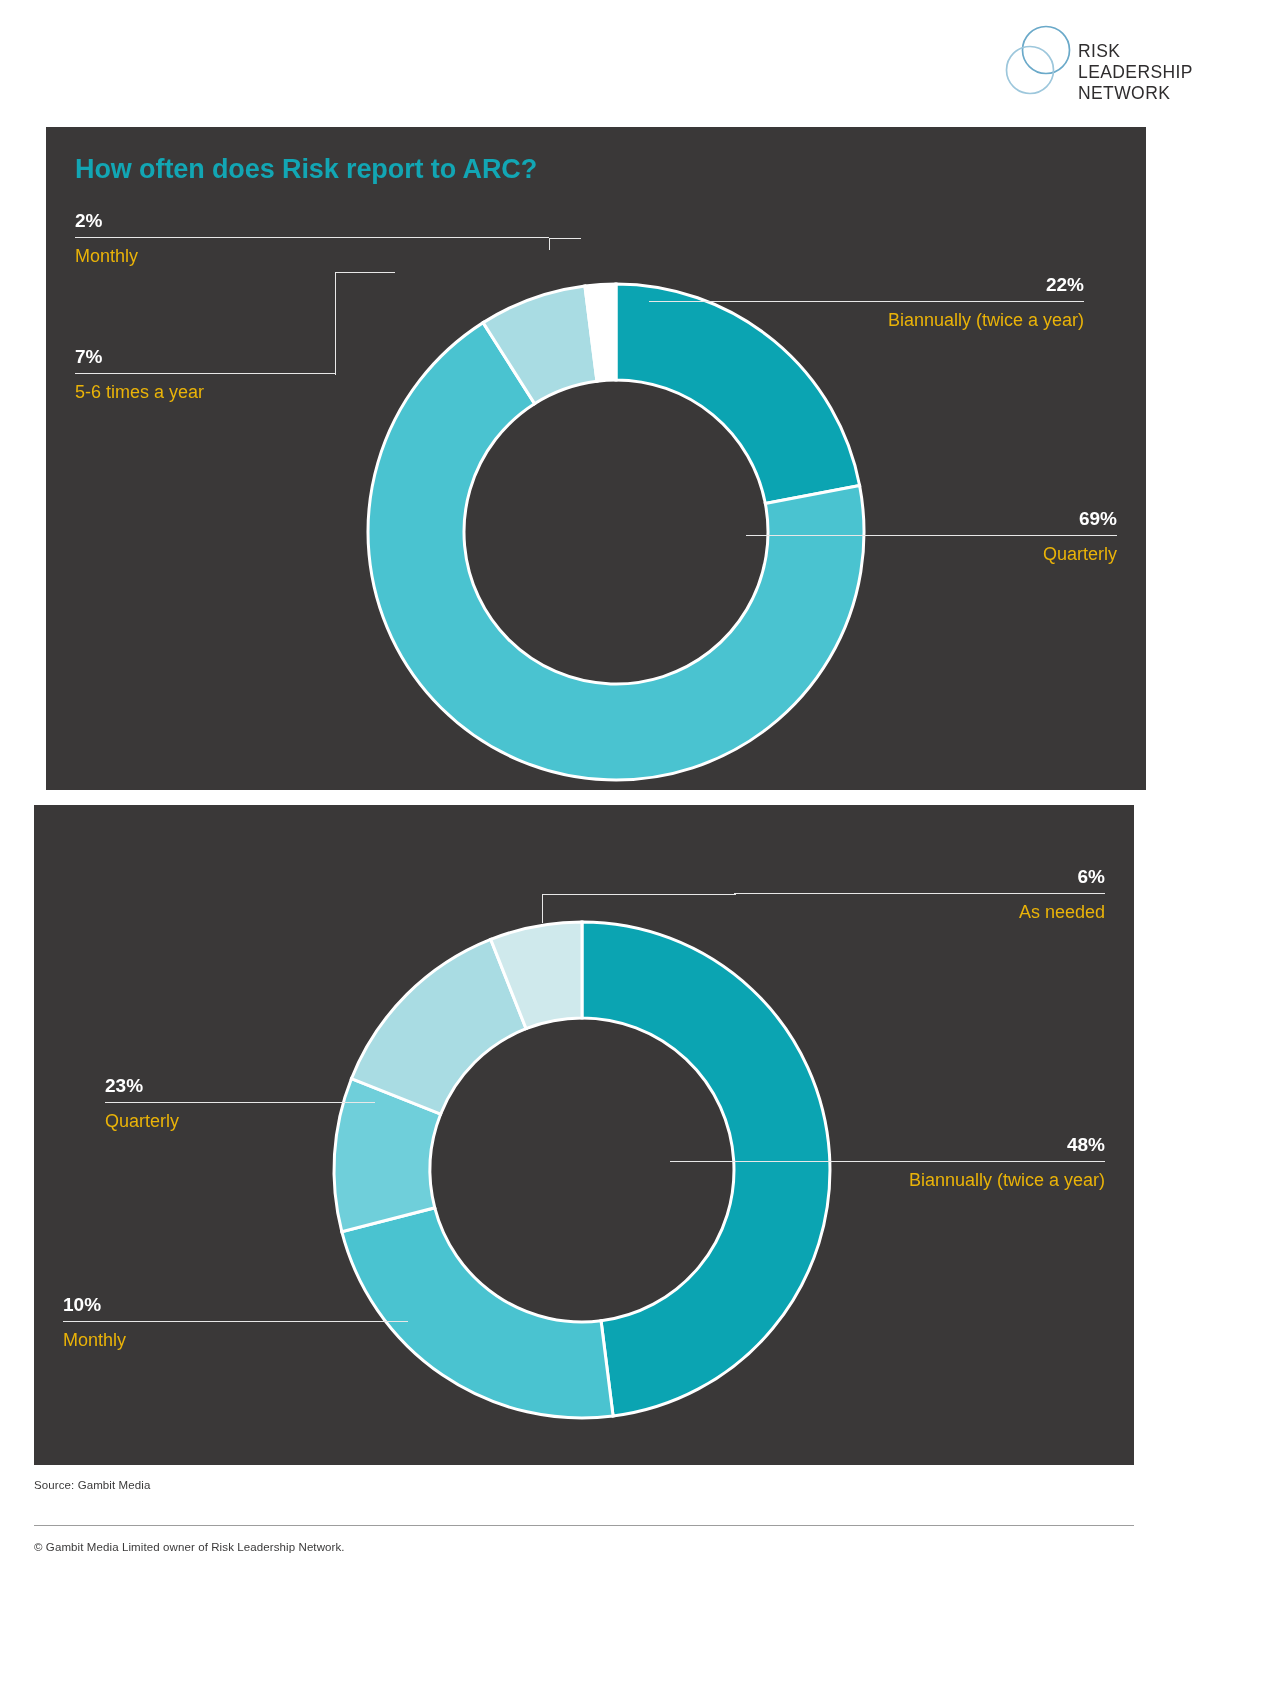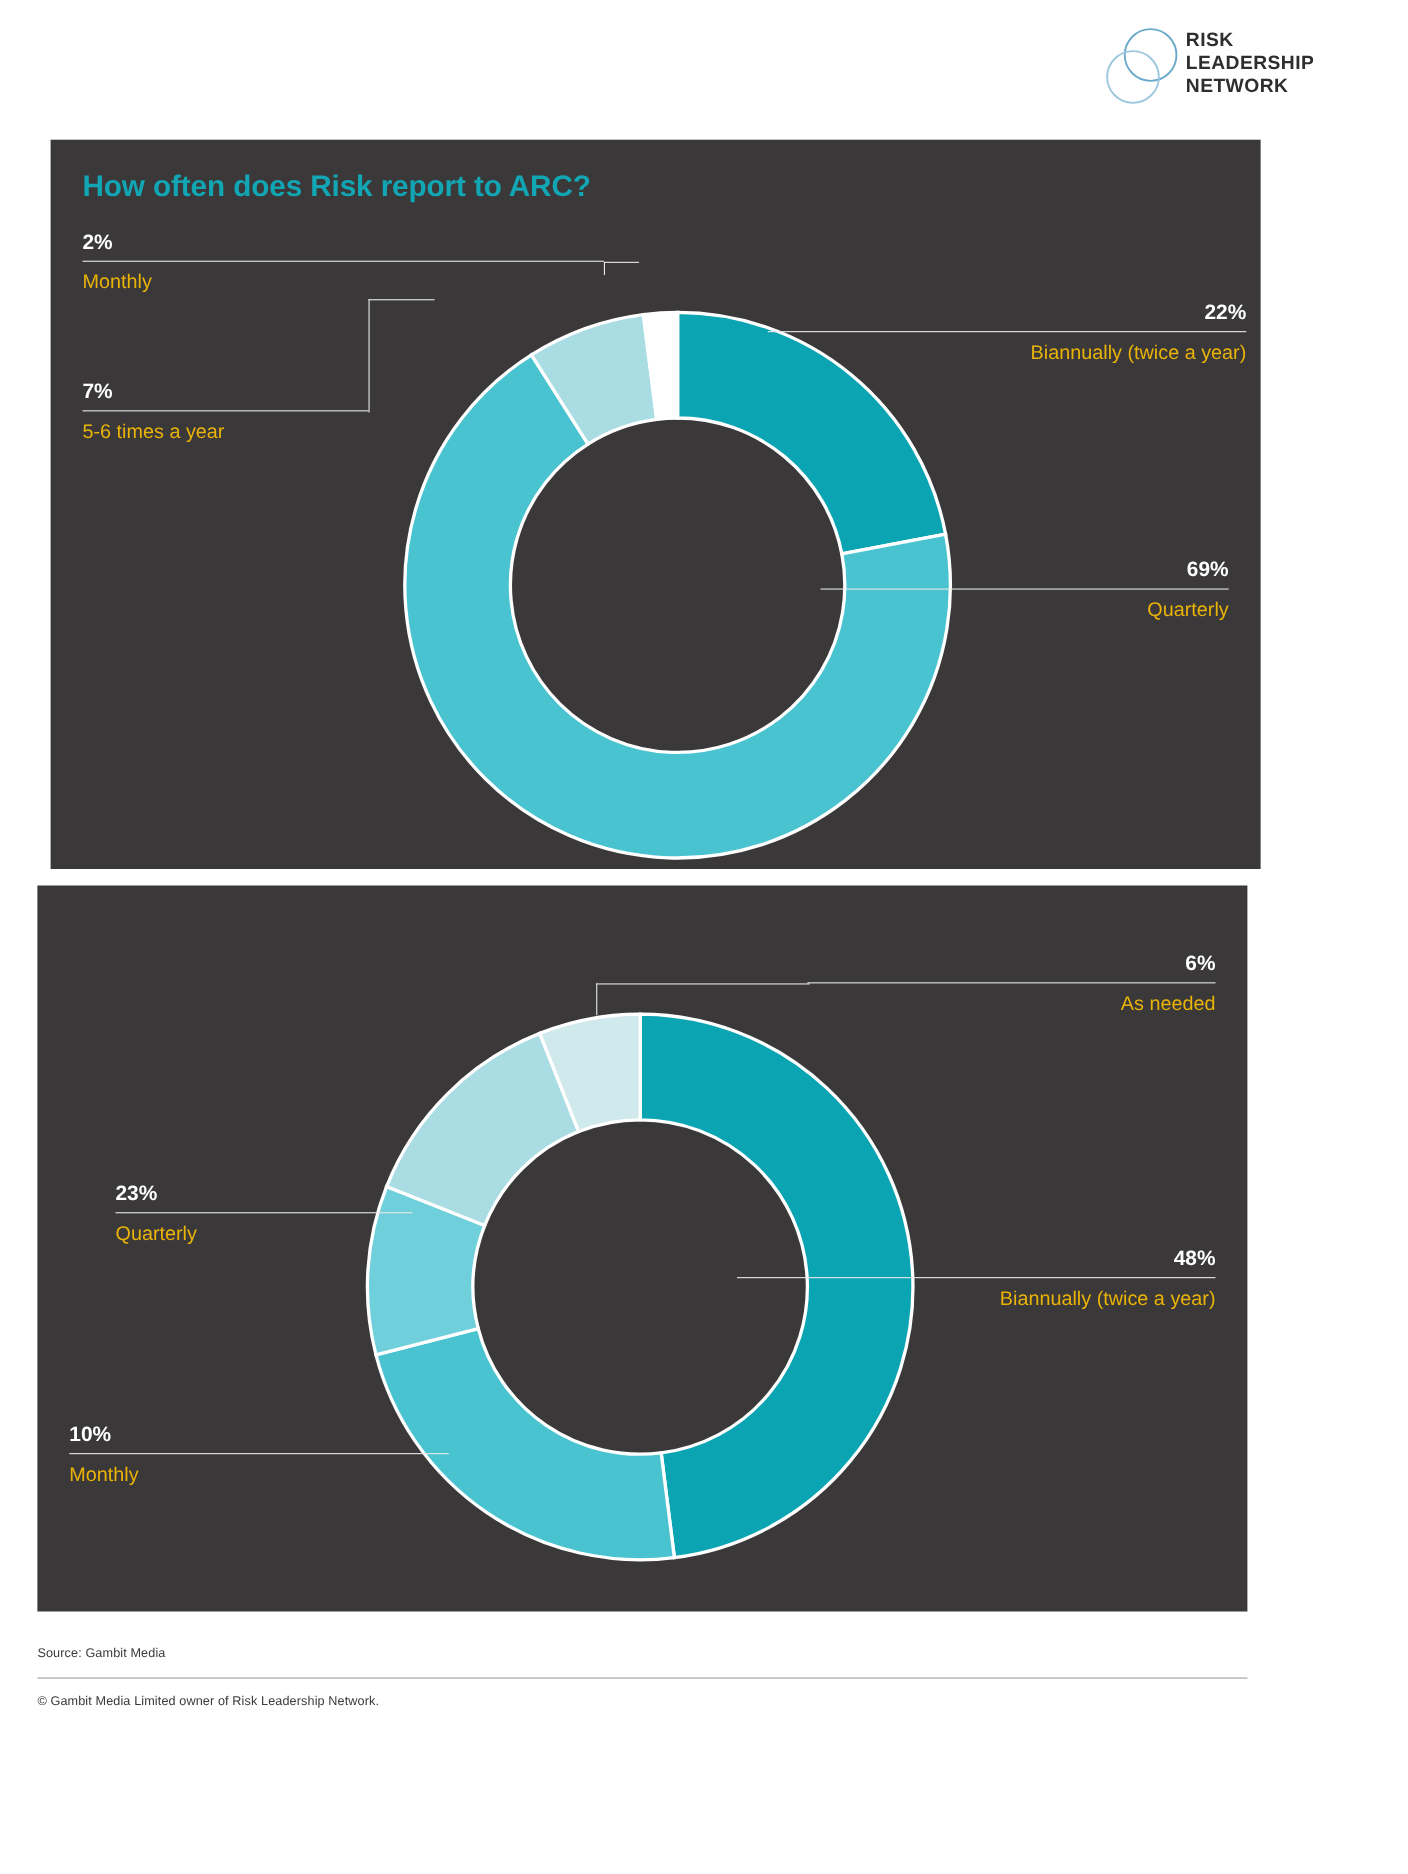--- a/index.html
+++ b/index.html
@@ -14,22 +14,22 @@
   
   .header{position:absolute;left:0;top:0;width:1280px;height:127px;}
   .page-title{
     position:absolute;left:34px;top:57px;
     font-size:30px;font-weight:bold;color:#2f2d2e;letter-spacing:-0.2px;
     white-space:nowrap;
   }
   .logo{position:absolute;right:150px;top:22px;width:130px;height:80px;}
   .logo-mark{position:absolute;left:0;top:0;width:78px;height:78px;}
   .logo-text{
-    position:absolute;left:78px;top:4px;
-    font-size:17.5px;font-weight:bold;color:#2f2d2e;
+    position:absolute;left:78px;top:19px;
+    font-size:17.5px;font-weight:normal;color:#2f2d2e;
     line-height:21px;letter-spacing:0.4px;white-space:nowrap;
   }
 
   
   .panel{position:absolute;left:34px;width:1100px;background:#3a3838;}
   #panel-arc{top:127px;height:663px;margin-left:12px;}
   #panel-board{top:805px;height:660px;}
 
   .panel-title{
     position:absolute;left:29px;font-size:27px;font-weight:bold;
@@ -117,21 +117,21 @@
 
     <div class="callout left" style="left:29px;top:220px;width:260px;">
       <span class="pct">7%</span>
       <span class="rule"></span>
       <span class="lbl">5-6 times a year</span>
     </div>
 
     <div class="lead v" style="left:289px;top:145px;height:103px;"></div>
     <div class="lead h" style="left:289px;top:145px;width:60px;"></div>
 
-    <div class="callout right" style="left:652px;top:148px;width:435px;">
+    <div class="callout right" style="left:603px;top:148px;width:435px;">
       <span class="pct">22%</span>
       <span class="rule"></span>
       <span class="lbl">Biannually (twice a year)</span>
     </div>
 
     <div class="callout right" style="left:700px;top:382px;width:371px;">
       <span class="pct">69%</span>
       <span class="rule"></span>
       <span class="lbl">Quarterly</span>
     </div>
@@ -173,18 +173,18 @@
     </div>
 
     <div class="callout left" style="left:29px;top:490px;width:345px;">
       <span class="pct">10%</span>
       <span class="rule"></span>
       <span class="lbl">Monthly</span>
     </div>
   </div>
 
   <div class="footer" style="top:1465px;height:239px;">
-    <div class="footer-text" style="top:32px;">Source: Gambit Media</div>
+    <div class="footer-text" style="top:14px;">Source: Gambit Media</div>
     <div class="footer-rule" style="top:60px;"></div>
     <div class="footer-text" style="top:76px;">© Gambit Media Limited owner of Risk Leadership Network.</div>
   </div>
 
 </div>
 
 </body></html>

